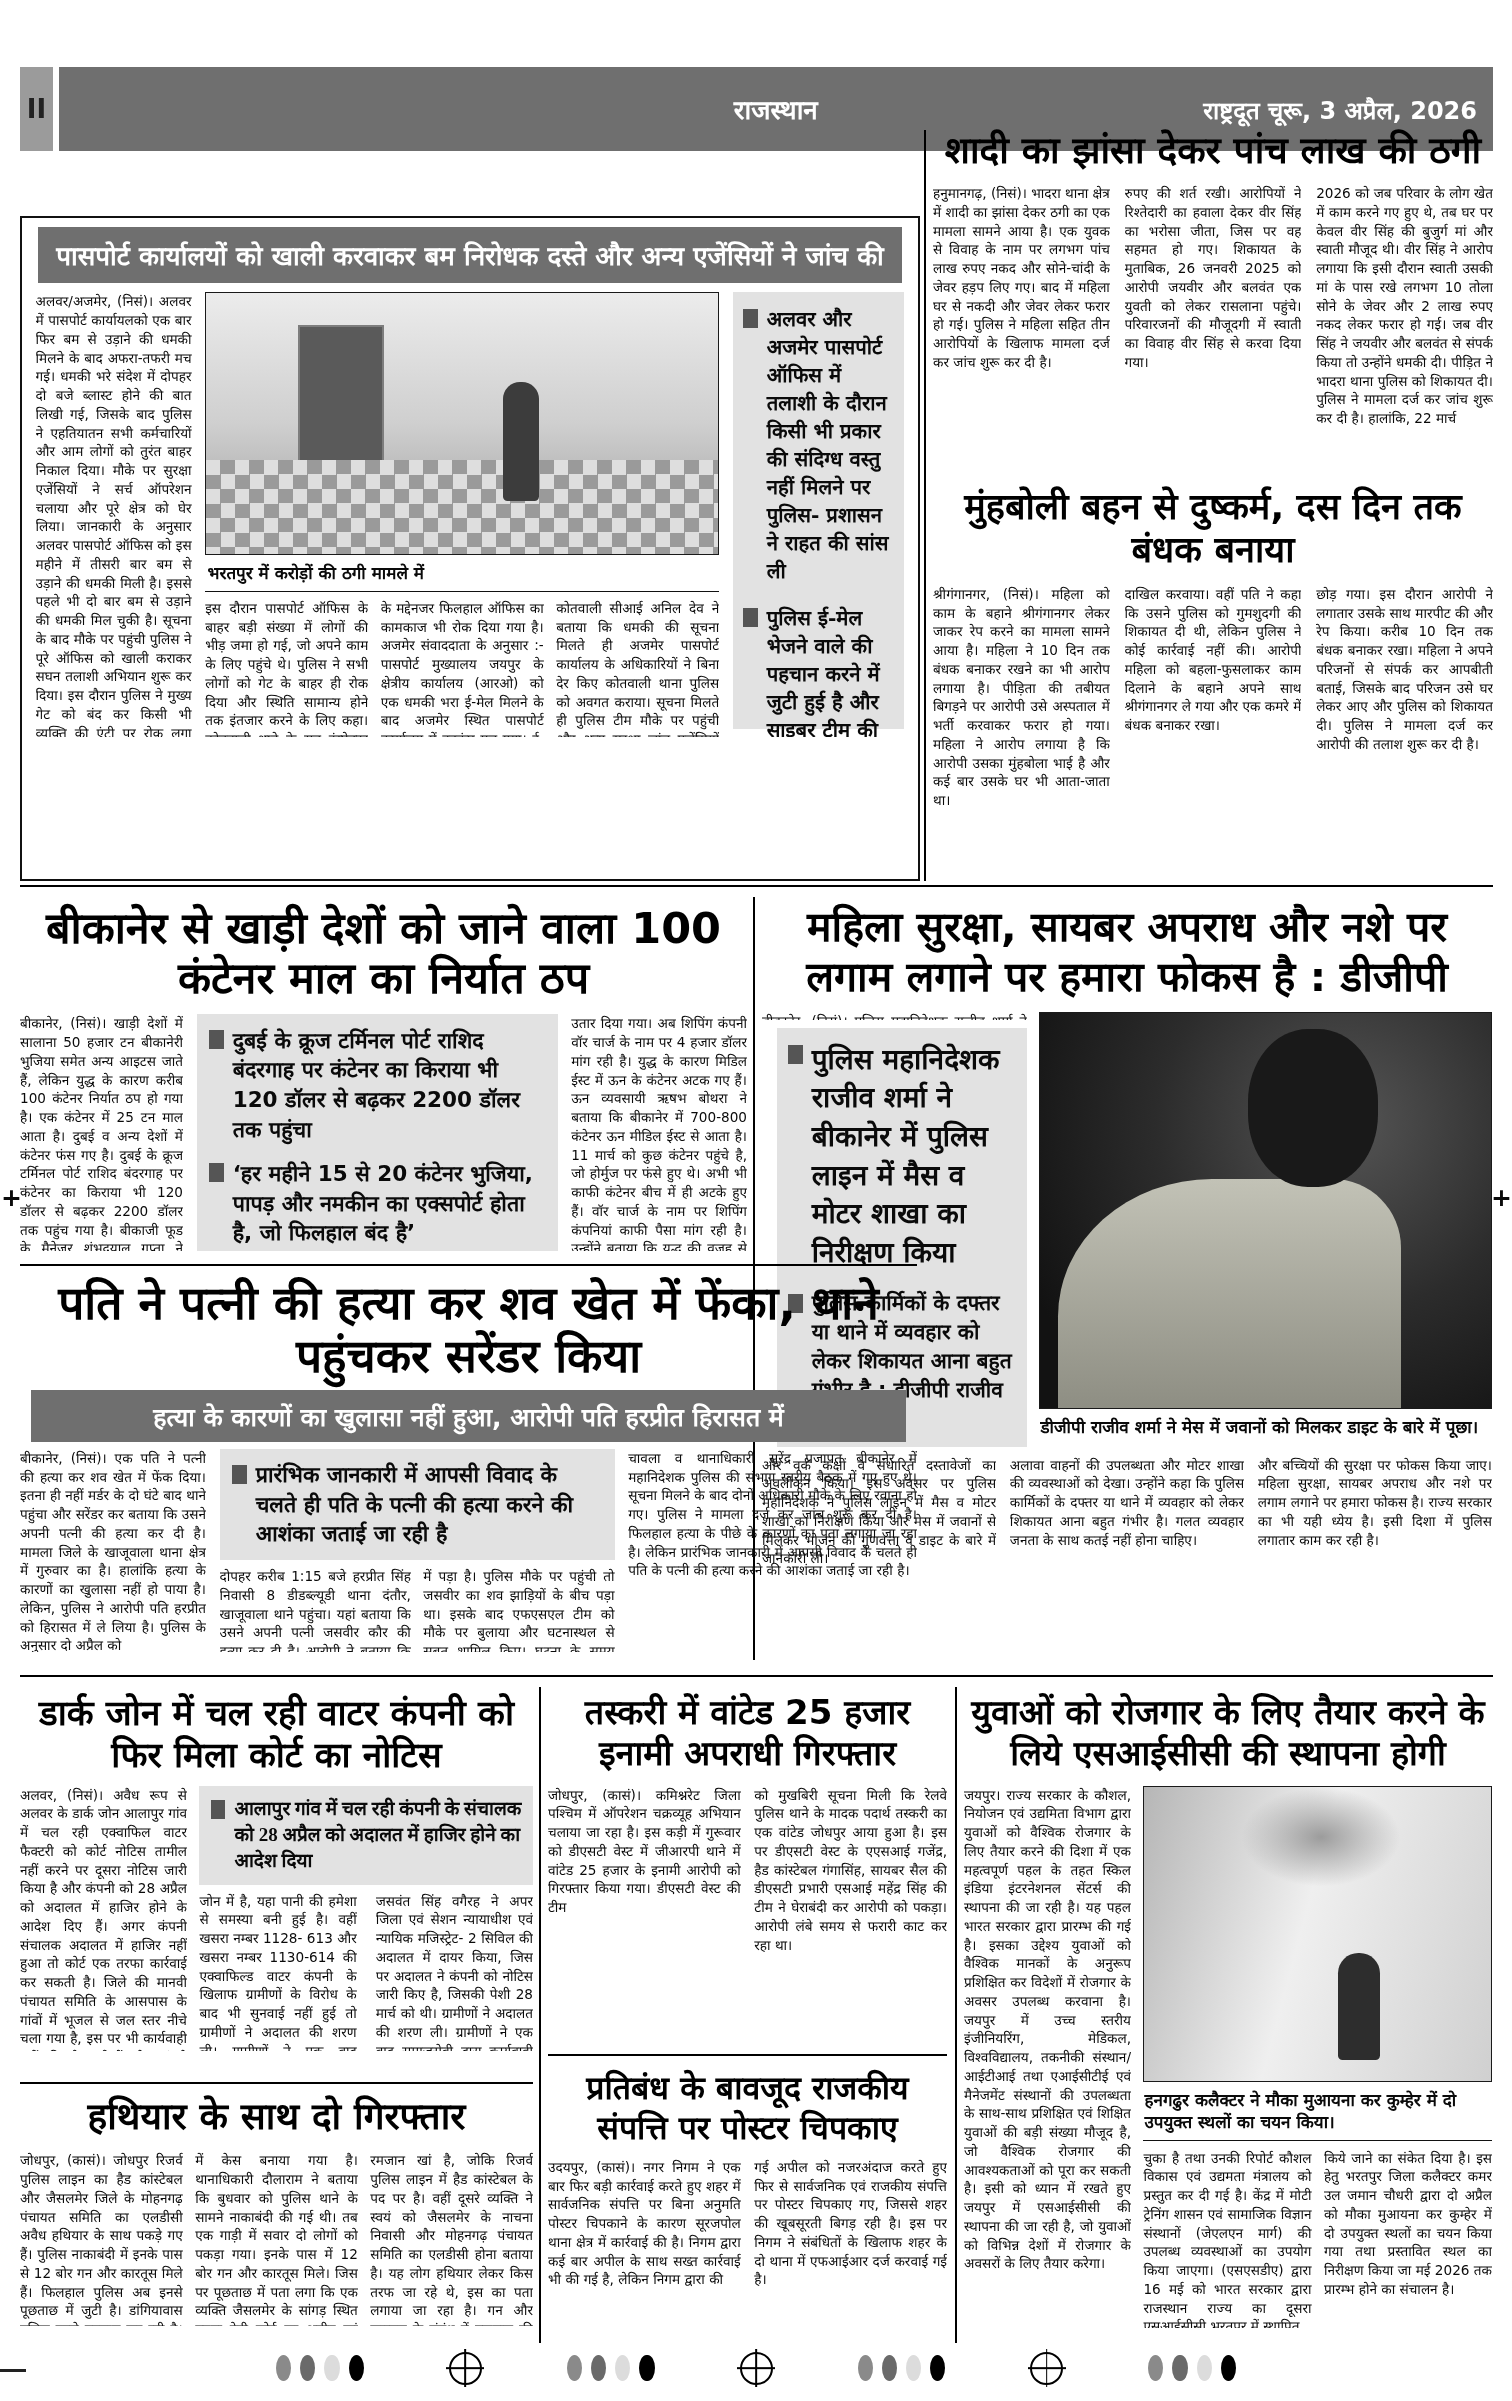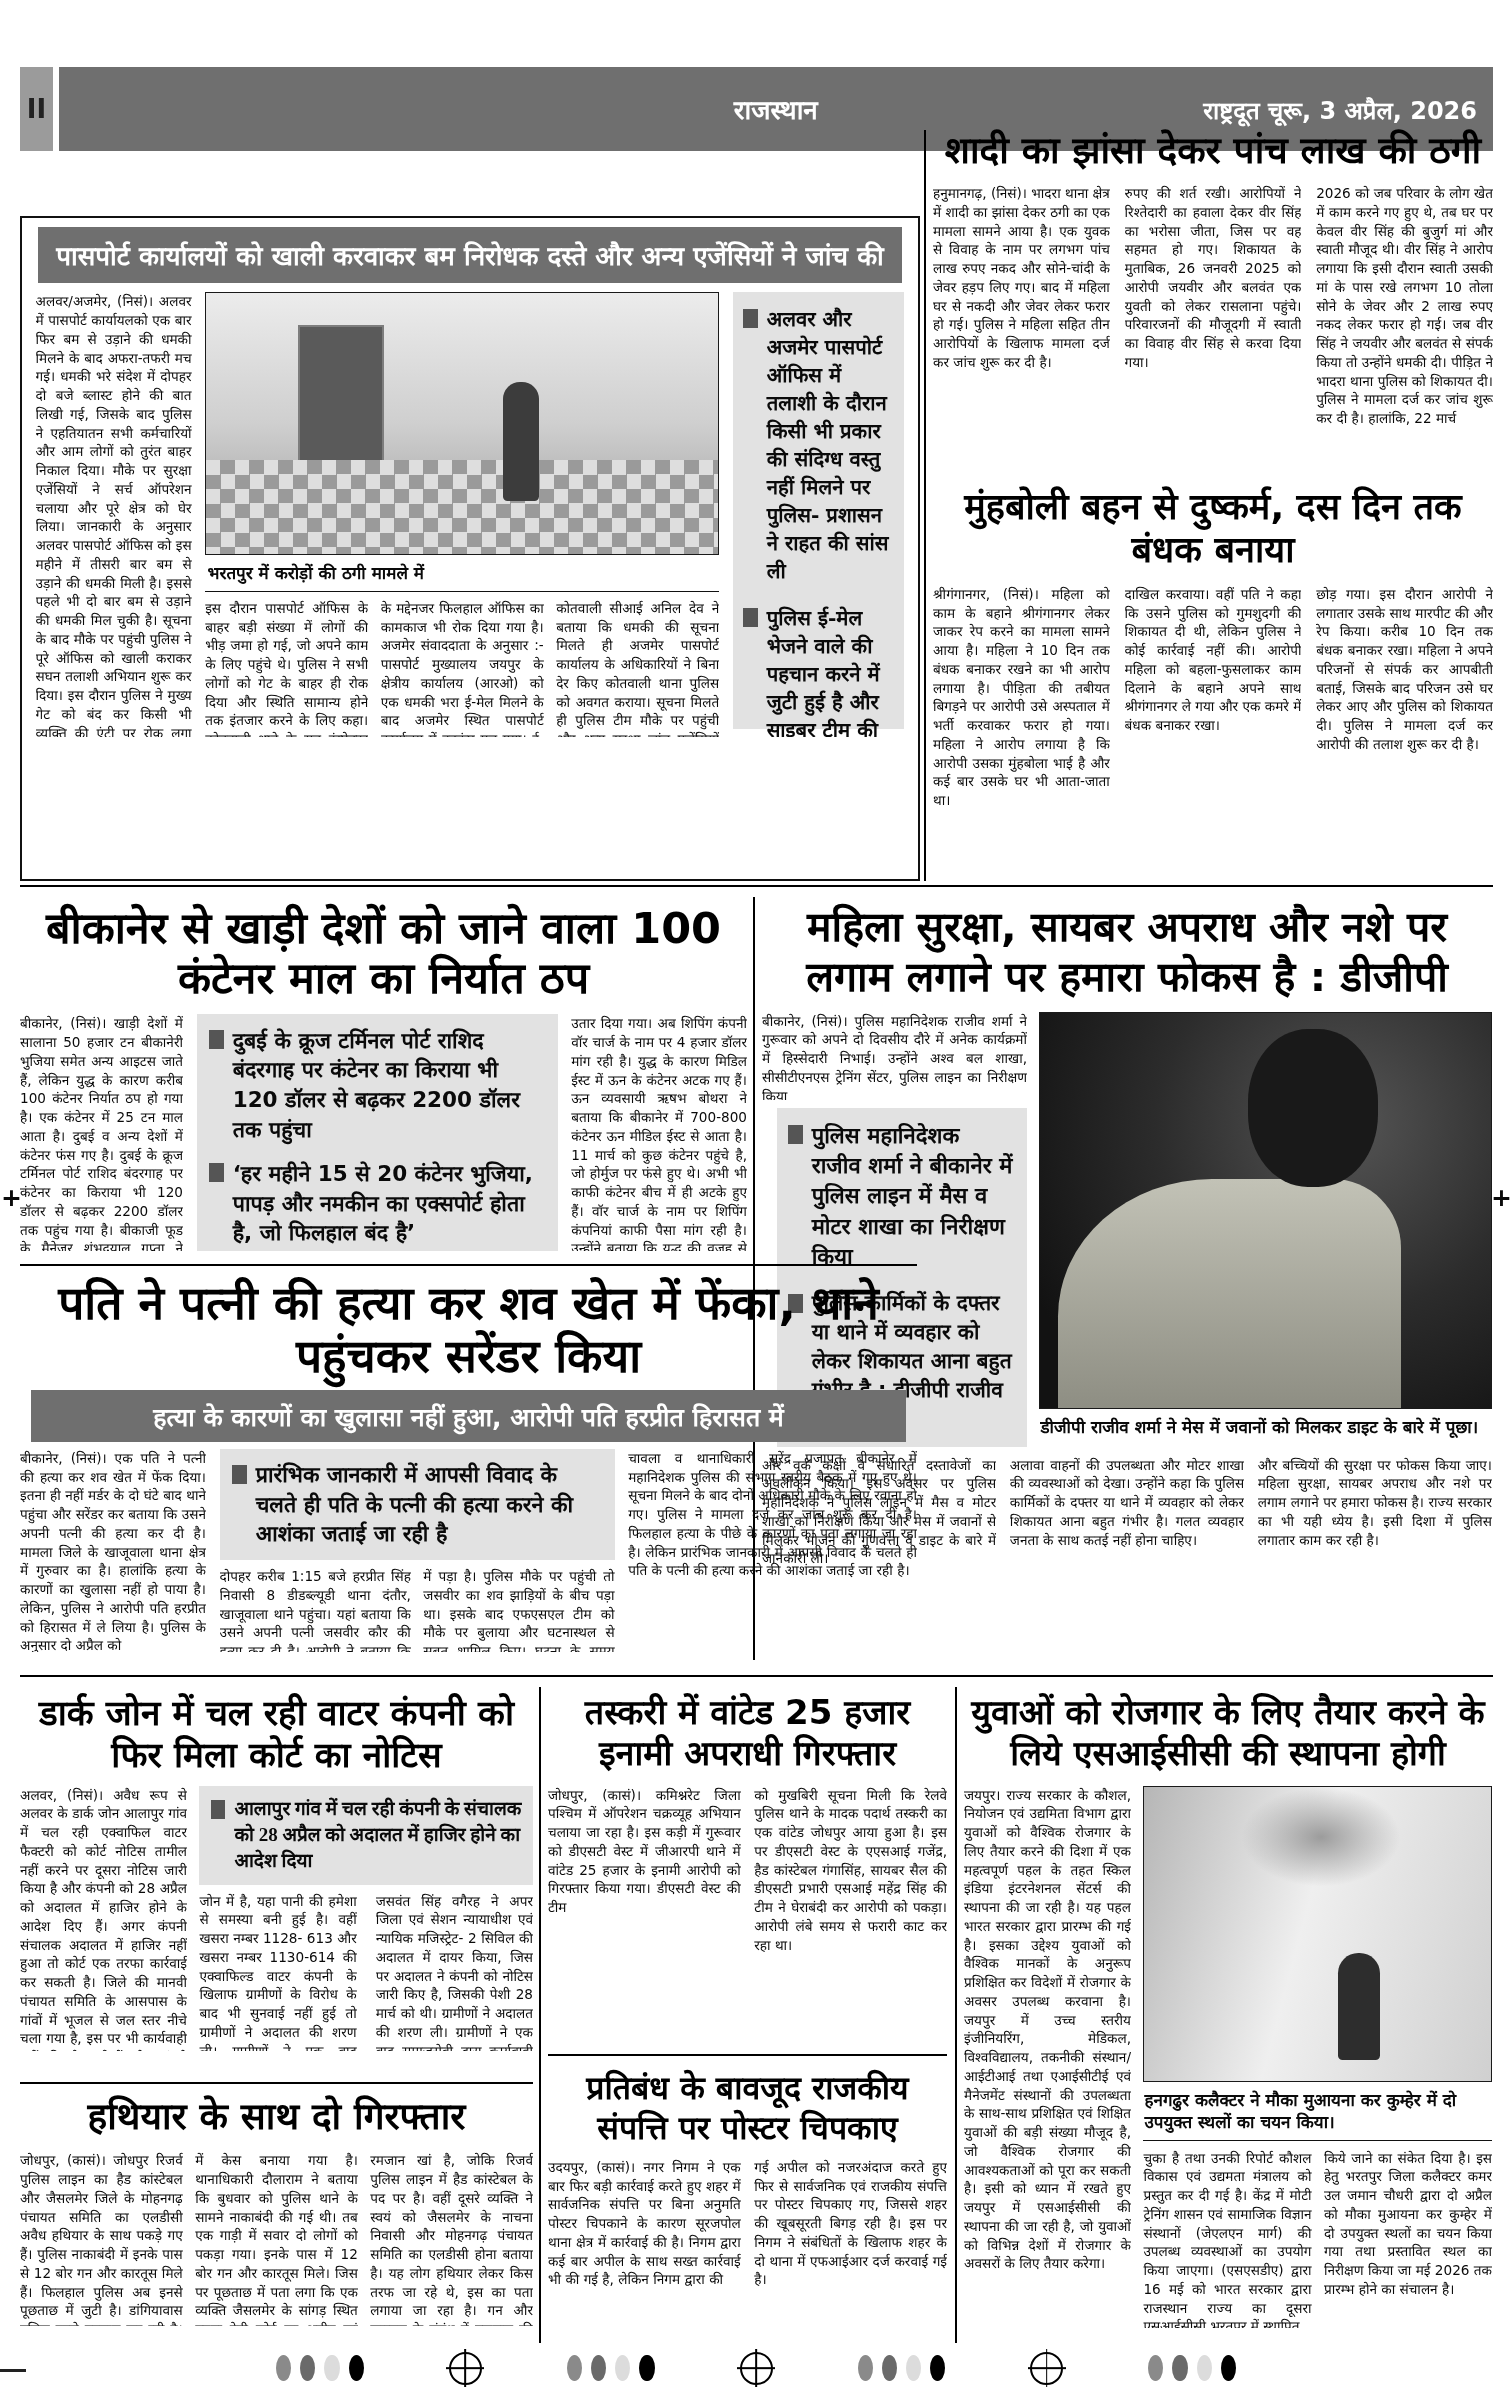--- a/index.html
+++ b/index.html
@@ -138,21 +138,21 @@
   <div class="vrule" style="left:753px;top:897px;height:763px;"></div>
 
   <div class="abs" style="left:762px;top:897px;width:730px;height:763px;">
     <div class="headline" style="font-size:41px;line-height:1.22;margin:4.5px 5.6px 10.2px;">महिला सुरक्षा, सायबर अपराध और नशे पर लगाम लगाने पर हमारा फोकस है : डीजीपी</div>
     <div class="cols" style="gap:12.4px;height:435px;overflow:hidden;">
       <div style="width:265px;flex:none;display:flex;flex-direction:column;gap:8px;overflow:hidden;">
         <div class="col bodytext" style="height:117px;">बीकानेर, (निसं)। पुलिस महानिदेशक राजीव शर्मा ने गुरूवार को अपने दो दिवसीय दौरे में अनेक कार्यक्रमों में हिस्सेदारी निभाई। उन्होंने अश्व बल शाखा, सीसीटीएनएस ट्रेनिंग सेंटर, पुलिस लाइन का निरीक्षण किया</div>
         <div class="graybox" style="margin-left:14.7px;padding:12.4px 11.3px;display:flex;flex-direction:column;gap:17px;flex:1;">
           <div class="bullet-item">
             <span class="bullet-sq"></span>
-            <span class="bullet-txt" style="font-size:22px;">पुलिस महानिदेशक राजीव शर्मा ने बीकानेर में पुलिस लाइन में मैस व मोटर शाखा का निरीक्षण किया</span>
+            <span class="bullet-txt" style="font-size:28px;">पुलिस महानिदेशक राजीव शर्मा ने बीकानेर में पुलिस लाइन में मैस व मोटर शाखा का निरीक्षण किया</span>
           </div>
           <div class="bullet-item">
             <span class="bullet-sq"></span>
             <span class="bullet-txt" style="font-size:21px;">पुलिस कार्मिकों के दफ्तर या थाने में व्यवहार को लेकर शिकायत आना बहुत गंभीर है : डीजीपी राजीव शर्मा</span>
           </div>
         </div>
       </div>
       <div style="flex:1;display:flex;flex-direction:column;">
         <div class="photo" style="height:395px;">
           <div class="ph ph-dgp-bg"></div>

